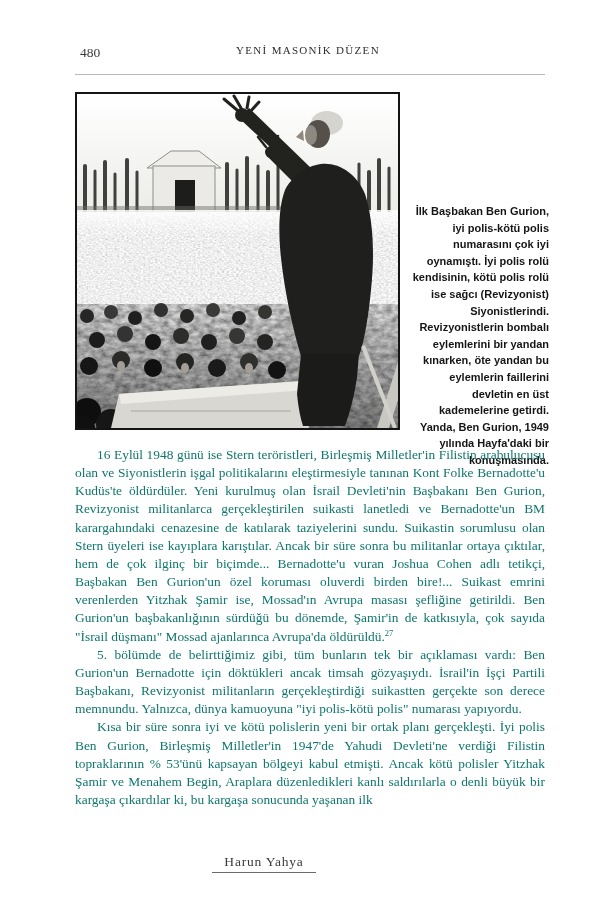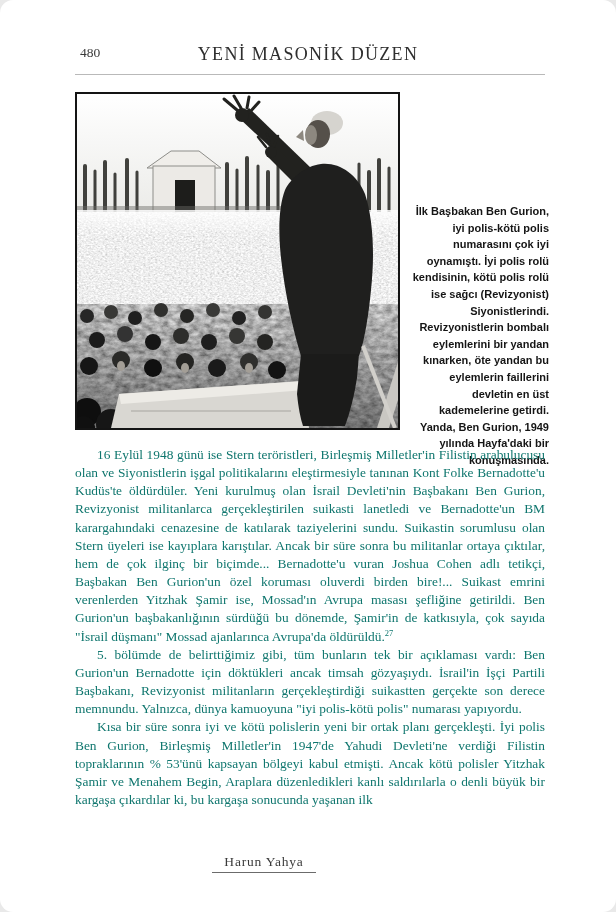--- a/index.html
+++ b/index.html
@@ -2,29 +2,28 @@
 <html><head>
 <meta charset="utf-8">
 <style>
   * { margin:0; padding:0; box-sizing:border-box; }
   html,body { background:#e9e9e9; }
   .page {
     position:relative; width:616px; height:912px; margin:0 auto;
     background:#ffffff; color:#222;
     font-family:"Liberation Serif", serif;
     overflow:hidden;
-    border-radius:13px;
   }
   .page-number {
     position:absolute; top:45px; left:80px;
     font-size:13.5px; color:#3a3a3a;
   }
   .header-title {
     position:absolute; top:44px; left:0; width:616px;
-    text-align:center; font-size:18px; letter-spacing:1.3px; color:#2e2e2e;
+    text-align:center; font-size:11px; letter-spacing:1.3px; color:#2e2e2e;
   }
   .header-rule {
     position:absolute; top:74px; left:75px; width:470px; height:1px;
     background:#b9b9b9;
   }
   .figure-row { position:absolute; top:92px; left:75px; width:470px; height:338px; }
   .photo-frame {
     position:absolute; top:0; left:0; width:325px; height:338px;
     border:2px solid #141414; background:#f5f5f2;
   }

